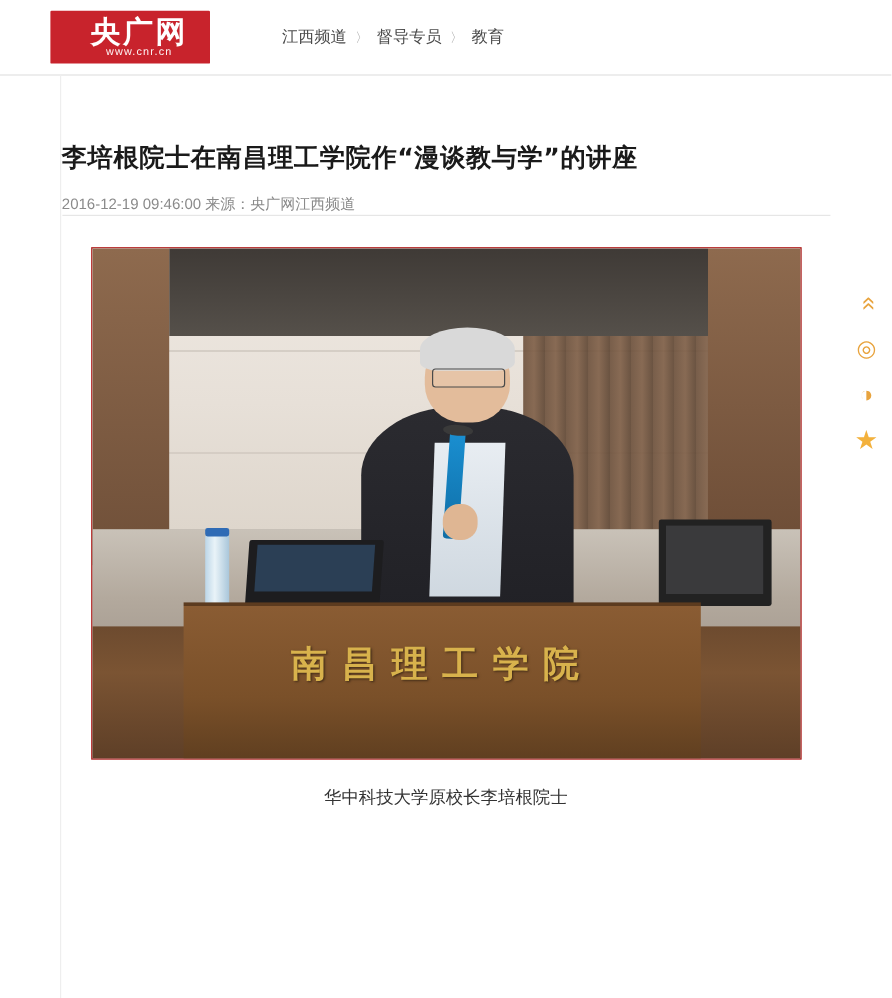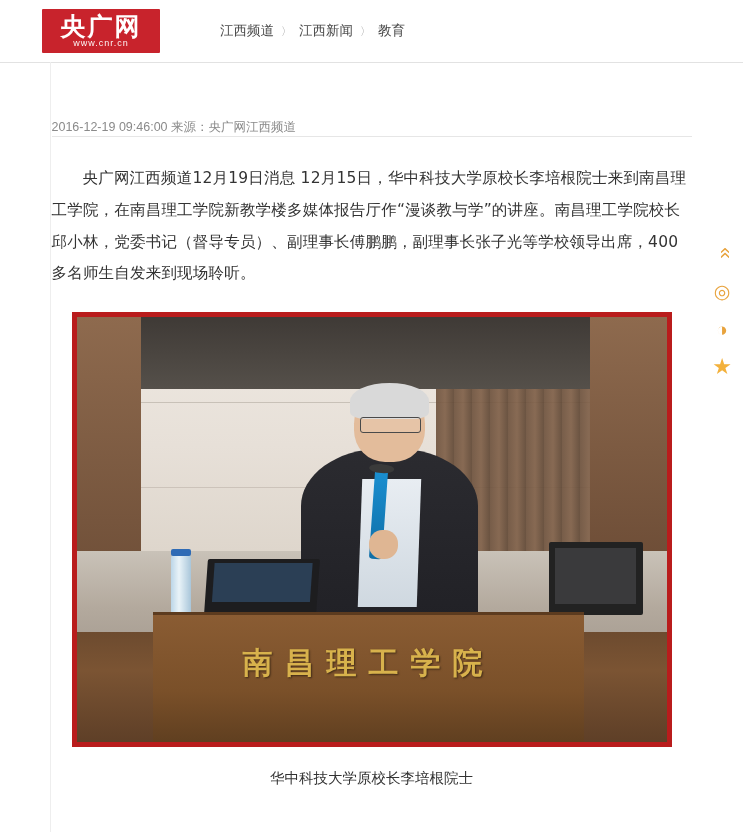--- a/index.html
+++ b/index.html
@@ -31,20 +31,21 @@
     margin-left: 42px;
     background: #c8232c;
     color: #fff;
     display: flex;
     flex-direction: column;
     align-items: center;
     justify-content: center;
     border-radius: 1px;
     line-height: 1;
     user-select: none;
+    padding-left: 15px;
   }
   .logo-main {
     font-size: 25px;
     font-weight: bold;
     letter-spacing: 2px;
     font-family: "DejaVu Sans", sans-serif;
   }
   .logo-sub {
     font-size: 9px;
     letter-spacing: 1px;
@@ -109,21 +110,21 @@
     margin-top: 22px;
     text-align: center;
   }
   .photo {
     width: 590px;
     height: 425px;
     margin: 0 auto;
     position: relative;
     overflow: hidden;
     background: #b9b2ab;
-    border: 5px solid #b91c1c;
+    border: 1px solid #b91c1c;
   }
   .caption {
     margin-top: 22px;
     font-size: 14.5px;
     color: #333;
     font-family: "DejaVu Sans", "Liberation Sans", sans-serif;
   }
 
   
   .ph-wall {
@@ -281,37 +282,37 @@
 <body>
 
 <div class="header">
   <div class="logo">
     <div class="logo-main">央广网</div>
     <div class="logo-sub">www.cnr.cn</div>
   </div>
   <nav class="breadcrumb">
     <a href="#">江西频道</a>
     <span class="bc-sep">〉</span>
-    <a href="#">江西新闻</a>
+    <a href="#">督导专员</a>
     <span class="bc-sep">〉</span>
     <a href="#">教育</a>
   </nav>
 </div>
 
 <div class="left-rule"></div>
 
 <div class="content">
 
+  <h1 class="title">李培根院士在南昌理工学院作“漫谈教与学”的讲座</h1>
 
   <div class="meta">
     <span>2016-12-19 09:46:00</span><span> 来源：</span><a href="#" class="src-link">央广网江西频道</a>
   </div>
 
   <div class="article-body">
-    <p class="para">央广网江西频道12月19日消息 12月15日，华中科技大学原校长李培根院士来到南昌理工学院，在南昌理工学院新教学楼多媒体报告厅作“漫谈教与学”的讲座。南昌理工学院校长邱小林，党委书记（督导专员）、副理事长傅鹏鹏，副理事长张子光等学校领导出席，400多名师生自发来到现场聆听。</p>
 
     <figure class="figure" style="margin-left:0;margin-right:0;">
       <div class="photo">
         <div class="ph-wall"></div>
         <div class="ph-wall-seam"></div>
         <div class="ph-wall-seam2"></div>
         <div class="ph-darkband"></div>
         <div class="ph-panel-left"></div>
         <div class="ph-panel-right"></div>
         <div class="ph-curtain"></div>

